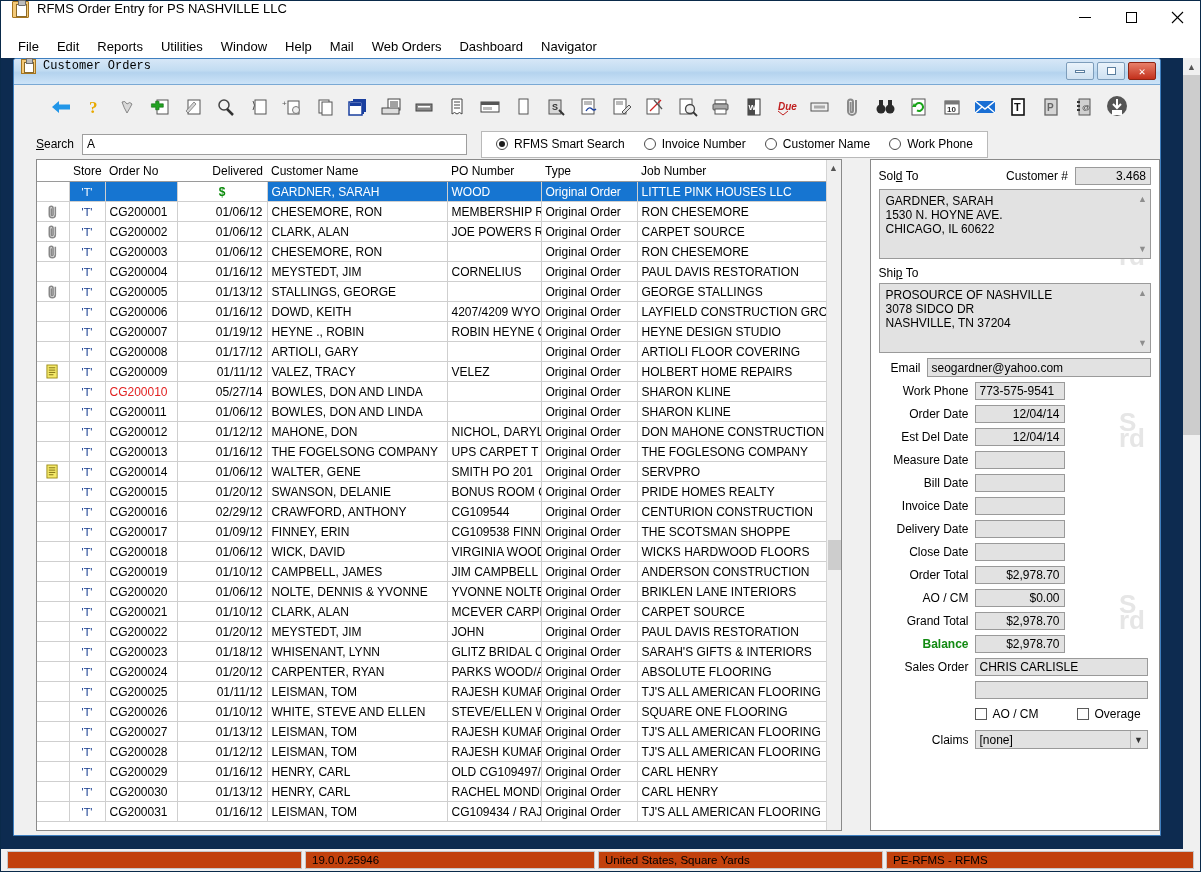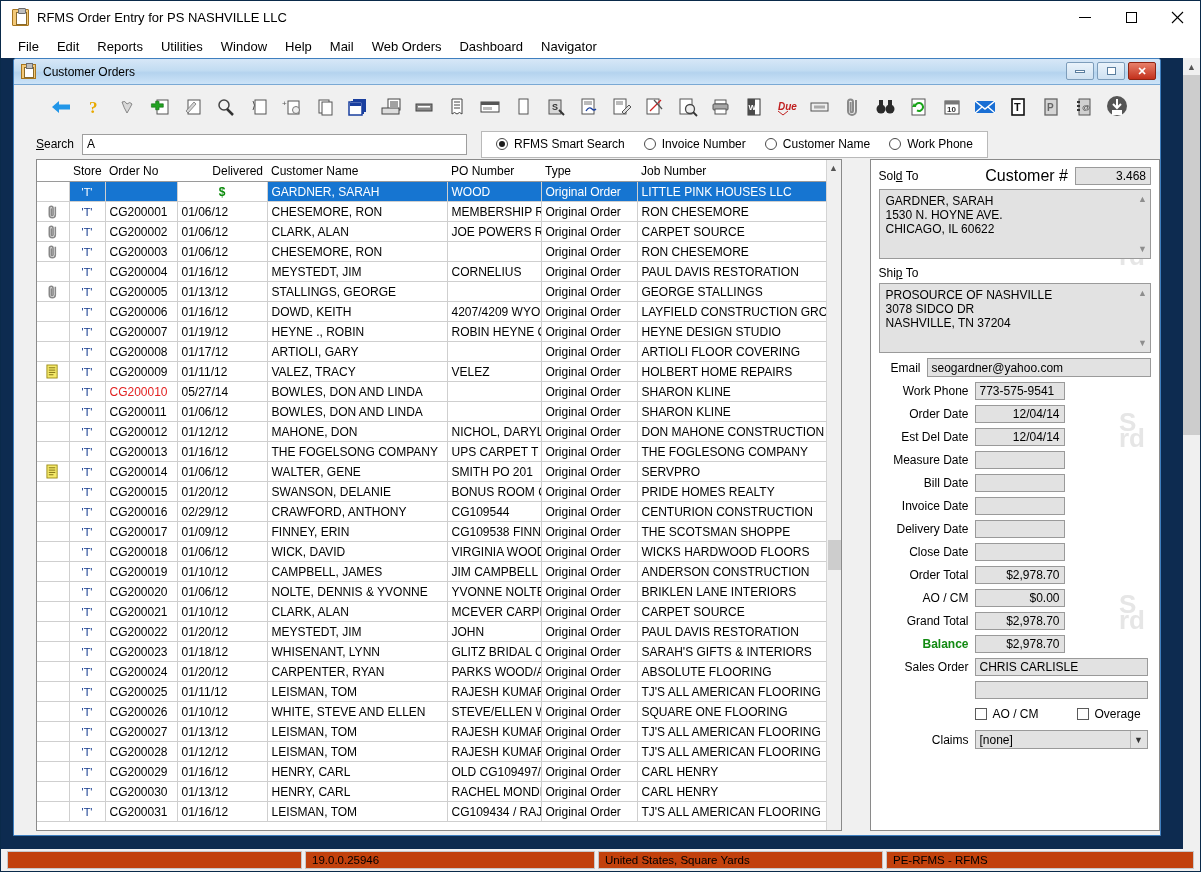--- a/index.html
+++ b/index.html
@@ -12,21 +12,21 @@
   
   #app-window{
     position:absolute;left:0;top:0;width:1201px;height:872px;
     background:#ffffff;
     border:1px solid #0a2a4a;
     box-sizing:border-box;
     display:flex;flex-direction:column;
   }
   
   .titlebar{
-    height:33px;background:#ffffff;display:flex;align-items:center;
+    height:33px;background:#ffffff;display:flex;align-items:flex-start;
     position:relative;flex:0 0 auto;
   }
   .titlebar .tb-icon{
     width:17px;height:17px;margin-left:11px;margin-right:8px;
     background:#f3c978;border:1px solid #a6751f;border-radius:1px;
     position:relative;box-sizing:border-box;
   }
   .titlebar .tb-icon:before{
     content:"";position:absolute;left:3px;top:2px;width:9px;height:11px;
     background:#fff;border:1px solid #8a6a2a;
@@ -63,21 +63,21 @@
     position:absolute;left:12px;top:0px;width:1148px;height:778px;
     border:1px solid #3f7fbf;box-sizing:border-box;
     background:#f0f0f0;
     display:flex;flex-direction:column;
     border-radius:3px 3px 0 0;
   }
   .mdi-title{
     height:25px;flex:0 0 auto;position:relative;
     background:linear-gradient(to bottom,#d7e7f7 0%,#c2dcf2 45%,#b4d3ee 55%,#cde4f8 100%);
     border-bottom:1px solid #7aa9d4;
-    display:flex;align-items:center;border-radius:2px 2px 0 0;
+    display:flex;border-radius:2px 2px 0 0;font-family:Liberation Mono, monospace;
   }
   .mdi-title .ti{
     width:15px;height:15px;margin-left:7px;margin-right:7px;
     background:#f3c978;border:1px solid #a6751f;position:relative;box-sizing:border-box;
   }
   .mdi-title .ti:before{content:"";position:absolute;left:2px;top:2px;width:8px;height:9px;background:#fff;border:1px solid #8a6a2a;}
   .mdi-title .ti:after{content:"";position:absolute;left:4px;top:-2px;width:5px;height:4px;background:#bdbdbd;border:1px solid #6d6d6d;}
   .mdi-title .tt{font-size:12px;color:#000;}
   .mdi-btns{position:absolute;right:4px;top:3px;display:flex;gap:3px;}
   .mdi-btns .b{
@@ -133,21 +133,21 @@
     height:21px;padding:0 4px;text-align:left;vertical-align:middle;
     white-space:nowrap;overflow:hidden;
   }
   table.grid th.r{text-align:right;}
   table.grid td{
     height:19px;padding:0 4px;border-bottom:1px solid #cfcfcf;
     white-space:nowrap;overflow:hidden;vertical-align:middle;
     border-right:1px solid #cfcfcf;
   }
   table.grid td.noborder{border-right:none;}
-  table.grid td.r{text-align:left;}
+  table.grid td.r{text-align:right;}
   table.grid td.store{text-align:center;color:#123a8f;font-size:11px;}
   table.grid tr.sel td{background:#1675d1;color:#fff;}
   table.grid tr.sel td.attach{background:#fff;}
   table.grid tr.sel td.money{background:#fff;color:#0a8a0a;text-align:center;font-weight:bold;}
   table.grid td.ordno.red{color:#e02020;}
   .col-attach{width:32px;}
   .col-store{width:36px;}
   .col-order{width:72px;}
   .col-del{width:90px;}
   .col-cust{width:180px;}
@@ -167,21 +167,21 @@
   .vsb .thumb{position:absolute;left:1px;width:13px;background:#cdcdcd;border-radius:0;}
 
   
   .rightpanel{
     width:292px;margin-left:12px;border:1px solid #8a8a8a;background:#fff;
     box-sizing:border-box;padding:6px 8px 0 8px;position:relative;overflow:hidden;
   }
   .rp-row1{display:flex;align-items:center;height:20px;}
   .rp-lbl{font-size:12px;}
   .rp-lbl u{text-decoration:underline;}
-  .custnum-lbl{margin-left:auto;margin-right:7px;font-size:16px;}
+  .custnum-lbl{margin-left:auto;margin-right:7px;font-size:12px;}
   .fld{
     background:#e2e2e2;border:1px solid #9a9a9a;box-sizing:border-box;
     font-size:12px;display:flex;align-items:center;padding:0 4px;height:18px;color:#000;
   }
   .fld.r{justify-content:flex-end;}
   .custnum{width:76px;}
   .addrbox{
     height:70px;background:#e2e2e2;border:1px solid #9a9a9a;box-sizing:border-box;
     margin-top:3px;position:relative;padding:4px 6px;font-size:12px;line-height:14px;
   }

